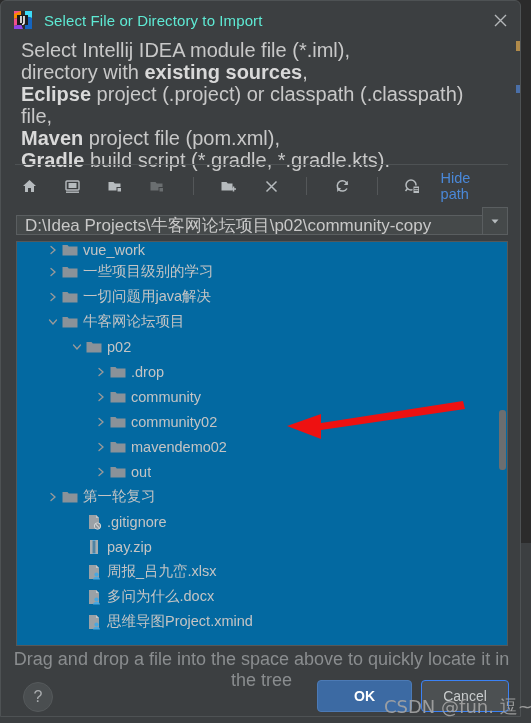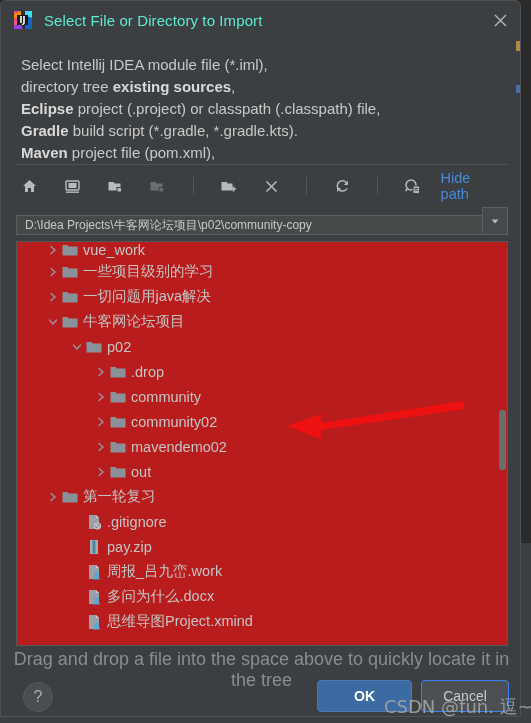--- a/index.html
+++ b/index.html
@@ -66,23 +66,23 @@
     position: absolute;
     right: 8px; top: 6px;
     width: 28px; height: 26px;
     display: flex; align-items: center; justify-content: center;
     cursor: pointer;
   }
 
   
   .desc {
     position: absolute;
-    left: 20px; top: 53px;
+    left: 20px; top: 38px;
     width: 470px;
-    font-size: 15px;
+    font-size: 20px;
     line-height: 22px;
     color: #c8c8c8;
   }
   .desc b { color: #d9d9d9; font-weight: bold; }
 
   
   .sep {
     position: absolute;
     left: 14px; top: 163px;
     width: 493px; height: 1px;
@@ -121,41 +121,41 @@
     left: 15px; top: 206px;
     width: 492px; height: 28px;
     display: flex;
   }
   .path-input {
     flex: 1;
     background: #45494a;
     border: 1px solid #5a5e60;
     border-right: none;
     color: #c8c8c8;
-    font-size: 12px;
+    font-size: 17px;
     padding: 0 8px;
     display: flex; align-items: center;
     white-space: nowrap;
     overflow: hidden;
     margin-top: 8px;
   }
   .path-drop {
     width: 26px;
     background: #45494a;
     border: 1px solid #5a5e60;
     display: flex; align-items: center; justify-content: center;
     cursor: pointer;
   }
 
   
   .treebox {
     position: absolute;
     left: 15px; top: 240px;
     width: 492px; height: 405px;
-    background: #b91c1c;
+    background: #0369a1;
     border: 1px solid #555859;
     overflow: hidden;
   }
   .tree-inner {
     position: relative;
     width: 100%; height: 100%;
     padding-top: 0px;
   }
   .row {
     height: 25px;
@@ -288,30 +288,30 @@
       </div>
     </div>
     <div class="edge-sliver"></div>
     <div class="edge-sliver2"></div>
 
     <div class="desc">
       <div>
         <span>Select Intellij IDEA module file (*.iml),</span>
       </div>
       <div>
-        <span>directory tree </span><b>existing sources</b><span>,</span>
+        <span>directory with </span><b>existing sources</b><span>,</span>
       </div>
       <div>
         <b>Eclipse</b><span> project (.project) or classpath (.classpath) file,</span>
       </div>
       <div>
+        <b>Maven</b><span> project file (pom.xml),</span>
+      </div>
+      <div>
         <b>Gradle</b><span> build script (*.gradle, *.gradle.kts).</span>
-      </div>
-      <div>
-        <b>Maven</b><span> project file (pom.xml),</span>
       </div>
     </div>
 
     <div class="sep"></div>
 
     <div class="toolbar">
       <div class="tb-btn">
         <svg width="17" height="17" viewBox="0 0 17 17">
           <path d="M8.5 2 L15 8 L13 8 L13 14 L10 14 L10 10 L7 10 L7 14 L4 14 L4 8 L2 8 Z" fill="#b6bbbe"></path>
         </svg>
@@ -561,21 +561,21 @@
             <span style="display:inline-block;width:48px;flex:none"></span>
             <span class="twisty blank"></span>
             <span class="ico">
               <svg width="16" height="16" viewBox="0 0 16 16">
       <path d="M3 1 L10 1 L13 4 L13 15 L3 15 Z" fill="#9aa1a6"></path>
       <path d="M10 1 L10 4 L13 4 Z" fill="#c3c8cb"></path>
       <circle cx="10.5" cy="10.5" r="2.1" fill="#4aa8e0"></circle>
       <path d="M7 15.5 a3.6 3.6 0 0 1 7 0 Z" fill="#4aa8e0"></path>
     </svg>
             </span>
-            <span class="lbl">周报_吕九峦.work</span>
+            <span class="lbl">周报_吕九峦.xlsx</span>
           </div>
           <div class="row">
             <span style="display:inline-block;width:48px;flex:none"></span>
             <span class="twisty blank"></span>
             <span class="ico">
               <svg width="16" height="16" viewBox="0 0 16 16">
       <path d="M3 1 L10 1 L13 4 L13 15 L3 15 Z" fill="#9aa1a6"></path>
       <path d="M10 1 L10 4 L13 4 Z" fill="#c3c8cb"></path>
       <circle cx="10.5" cy="10.5" r="2.1" fill="#4aa8e0"></circle>
       <path d="M7 15.5 a3.6 3.6 0 0 1 7 0 Z" fill="#4aa8e0"></path>

